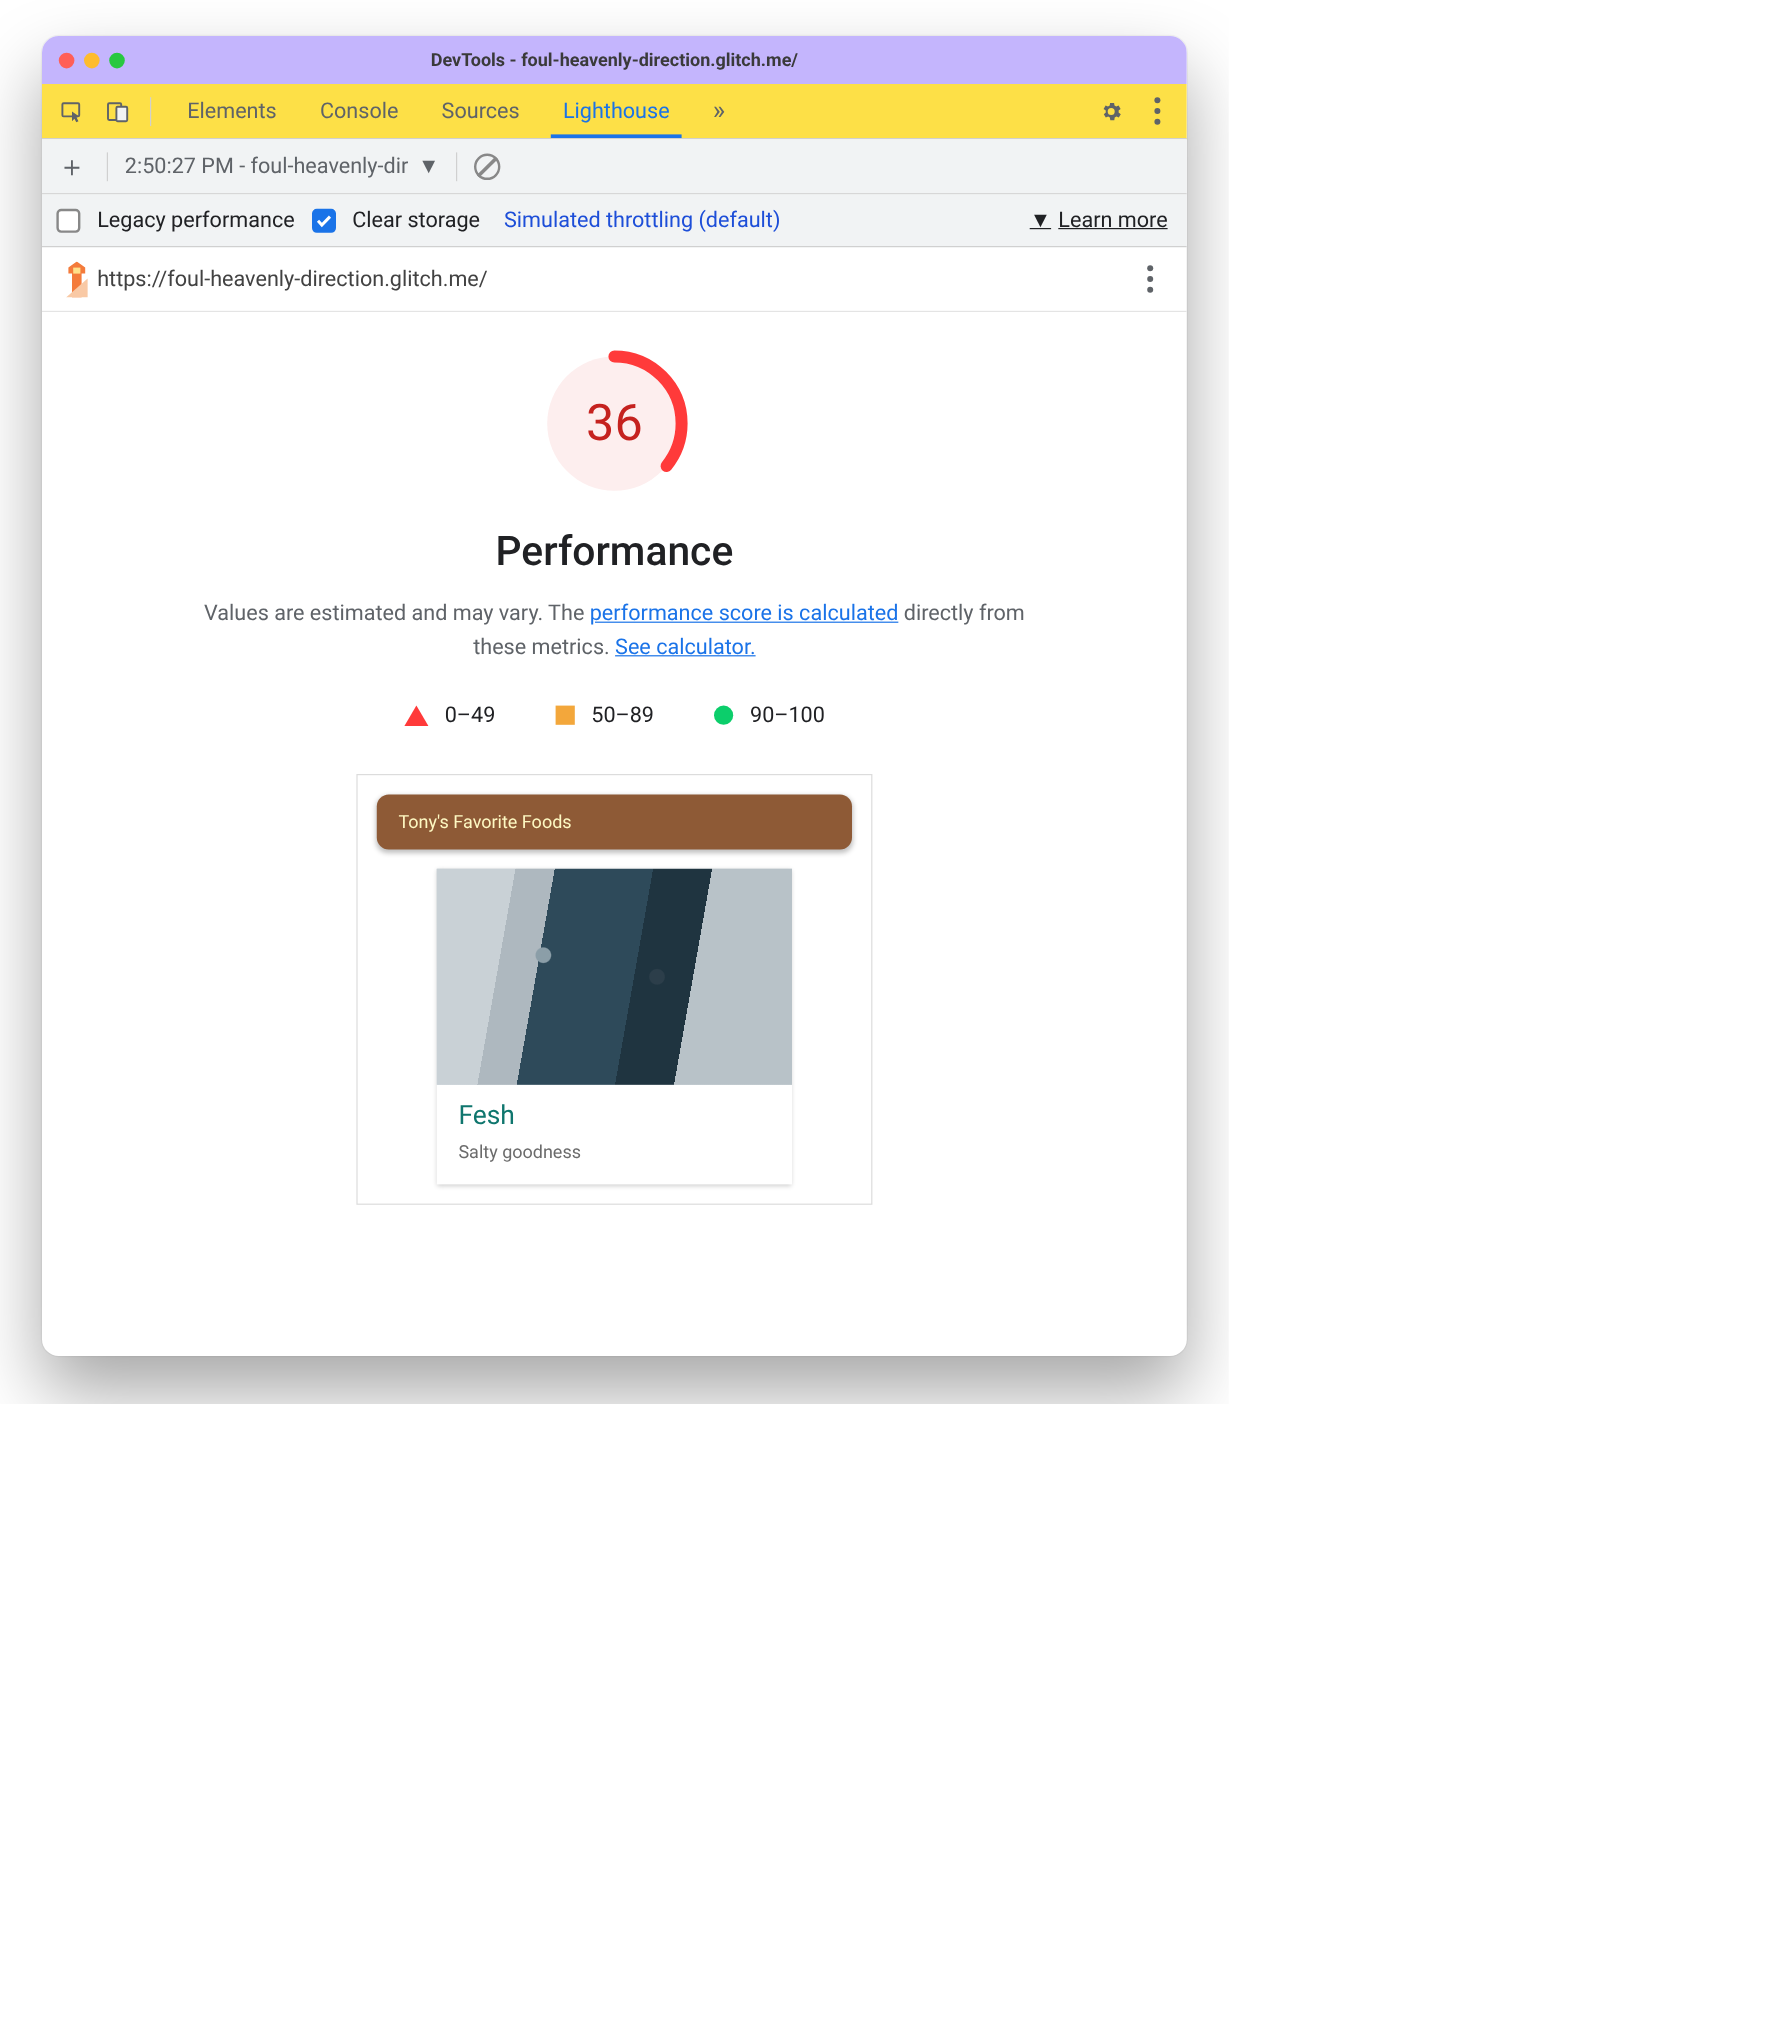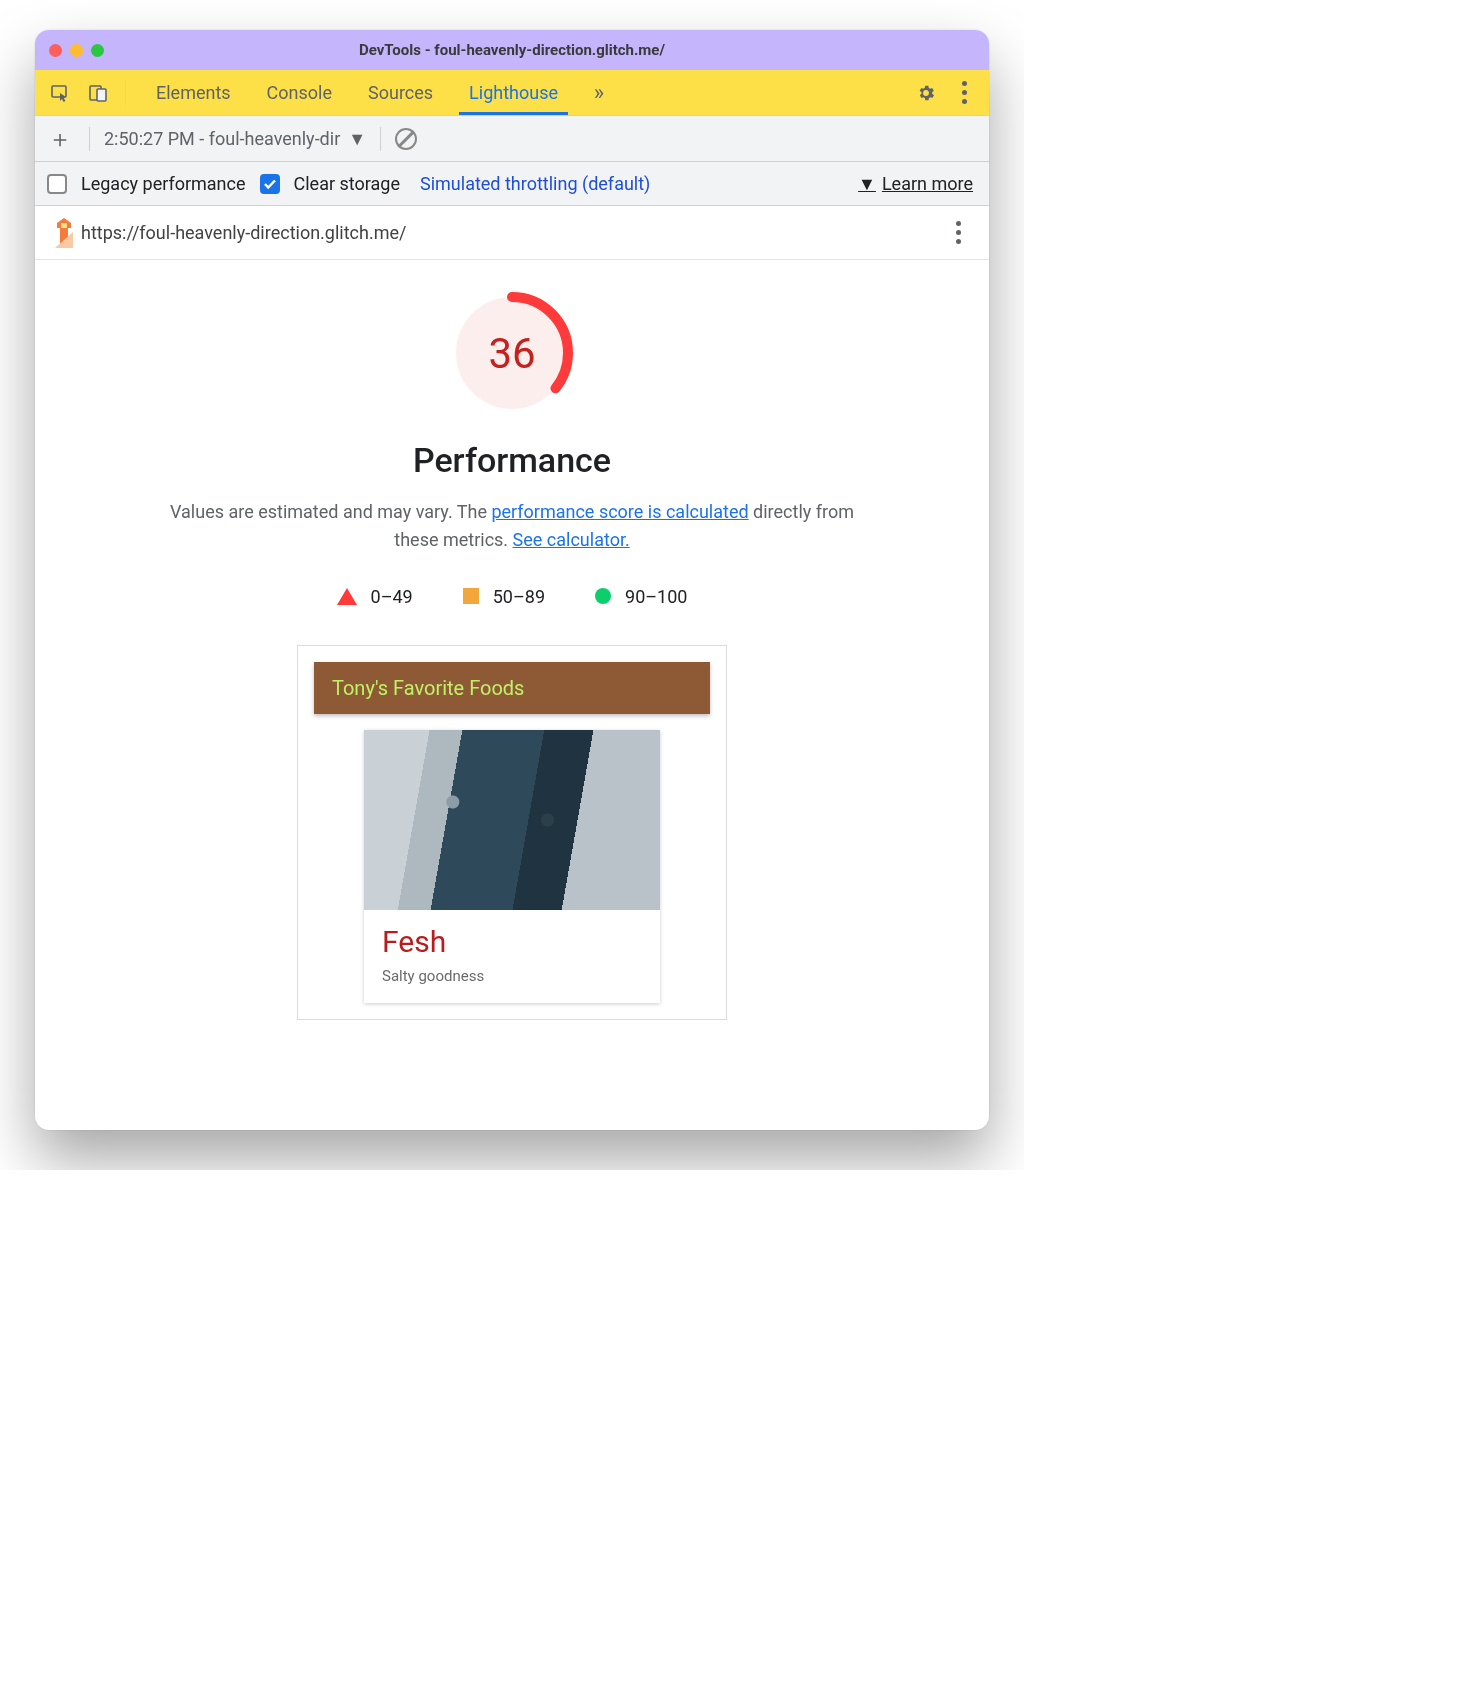--- a/index.html
+++ b/index.html
@@ -61,31 +61,31 @@
   .desc{text-align:center;font-size:18px;color:var(--muted);max-width:720px;margin:4px auto;line-height:1.55;}
   .desc a{color:var(--link);text-decoration:underline;}
   
   .legend{display:flex;justify-content:center;gap:50px;margin:32px 0 38px;font-size:18px;color:var(--fg);}
   .litm{display:flex;align-items:center;gap:14px;}
   .tri{width:0;height:0;border-left:10px solid transparent;border-right:10px solid transparent;border-bottom:17px solid #ff3a3a;}
   .sq{width:16px;height:16px;background:#f3a73b;}
   .circ{width:16px;height:16px;background:#0cce6b;border-radius:50%;}
   
   .thumb{width:430px;margin:0 auto;border:1px solid #dcdcdc;background:#fff;padding:16px;}
-  .thumb-hdr{background:var(--brown);color:#bef264;font-size:20px;padding:14px 18px;box-shadow:0 2px 4px rgba(0,0,0,0.25);}
+  .thumb-hdr{background:var(--brown);color:#fef9c3;font-size:15px;padding:14px 18px;box-shadow:0 2px 4px rgba(0,0,0,0.25);border-radius:10px;}
   .food-card{width:296px;margin:16px auto 0;background:#fff;box-shadow:0 1px 4px rgba(0,0,0,0.2);}
   .fish{height:180px;background:
     radial-gradient(circle at 30% 40%,#8b9ea8 0 6px,transparent 7px),
     radial-gradient(circle at 62% 50%,#2c3e4a 0 6px,transparent 7px),
     linear-gradient(100deg,#c9d1d6 0 20%,#aeb8bf 20% 30%,#2e4a5a 30% 55%,#1f3440 55% 70%,#b8c2c8 70% 100%),
     linear-gradient(#b8c2c8,#d6dde1);
     background-blend-mode:normal;
   }
   .food-body{padding:14px 18px 18px;}
-  .food-title{font-size:30px;color:#b91c1c;margin:0 0 8px;}
+  .food-title{font-size:22px;color:#0f766e;margin:0 0 8px;}
   .food-sub{font-size:15px;color:#6b6b6b;margin:0;}
 </style>
 </head>
 <body>
 
 <div class="window">
 
   <div class="titlebar">
     <div class="traffic">
       <div class="dot r"></div>

